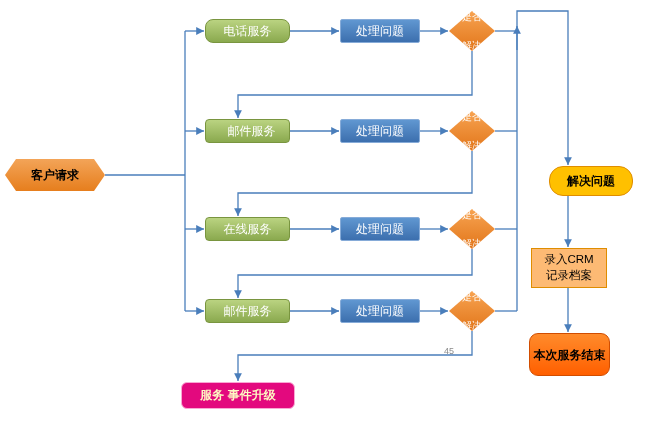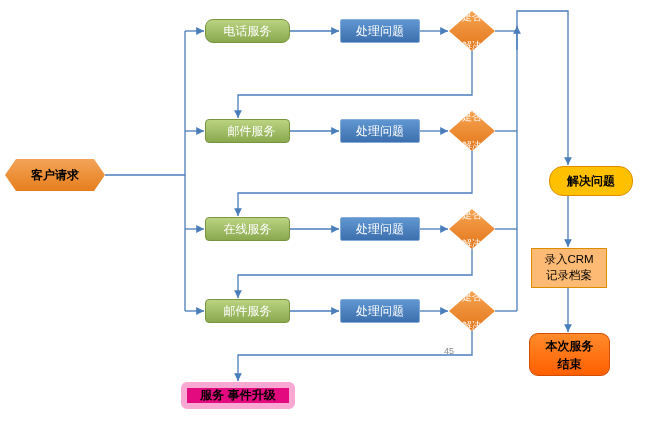--- a/index.html
+++ b/index.html
@@ -40,25 +40,25 @@
     color:#000000; font-size:12px; font-weight:bold;
   }
   .crm {
     background:#fdba74; border:1px solid #df8d00;
     color:#000000; font-size:11.5px; flex-direction:column; line-height:1.35;
   }
   .endbox {
     background:linear-gradient(#ff8b2b, #ff5f00);
     border:1px solid #d14d00; border-radius:9px;
     color:#000000; font-size:12px; font-weight:bold;
-    flex-direction:column; line-height:1.5;
+    flex-direction:row; line-height:1.5;
   }
   .escalation {
-    background:#e3097e; border:6px solid #f9a8d4; border-radius:6px;
-    color:#000000; font-size:12px; font-weight:bold;
+    background:#e3097e; border:1px solid #f9a8d4; border-radius:6px;
+    color:#fef9c3; font-size:12px; font-weight:bold;
   }
   .stray { position:absolute; color:#8a8a8a; font-size:9px; }
 </style>
 </head>
 <body>
 
 <div class="canvas">
 
   <svg class="wires" viewBox="0 0 661 435" xmlns="http://www.w3.org/2000/svg">
     <defs>

